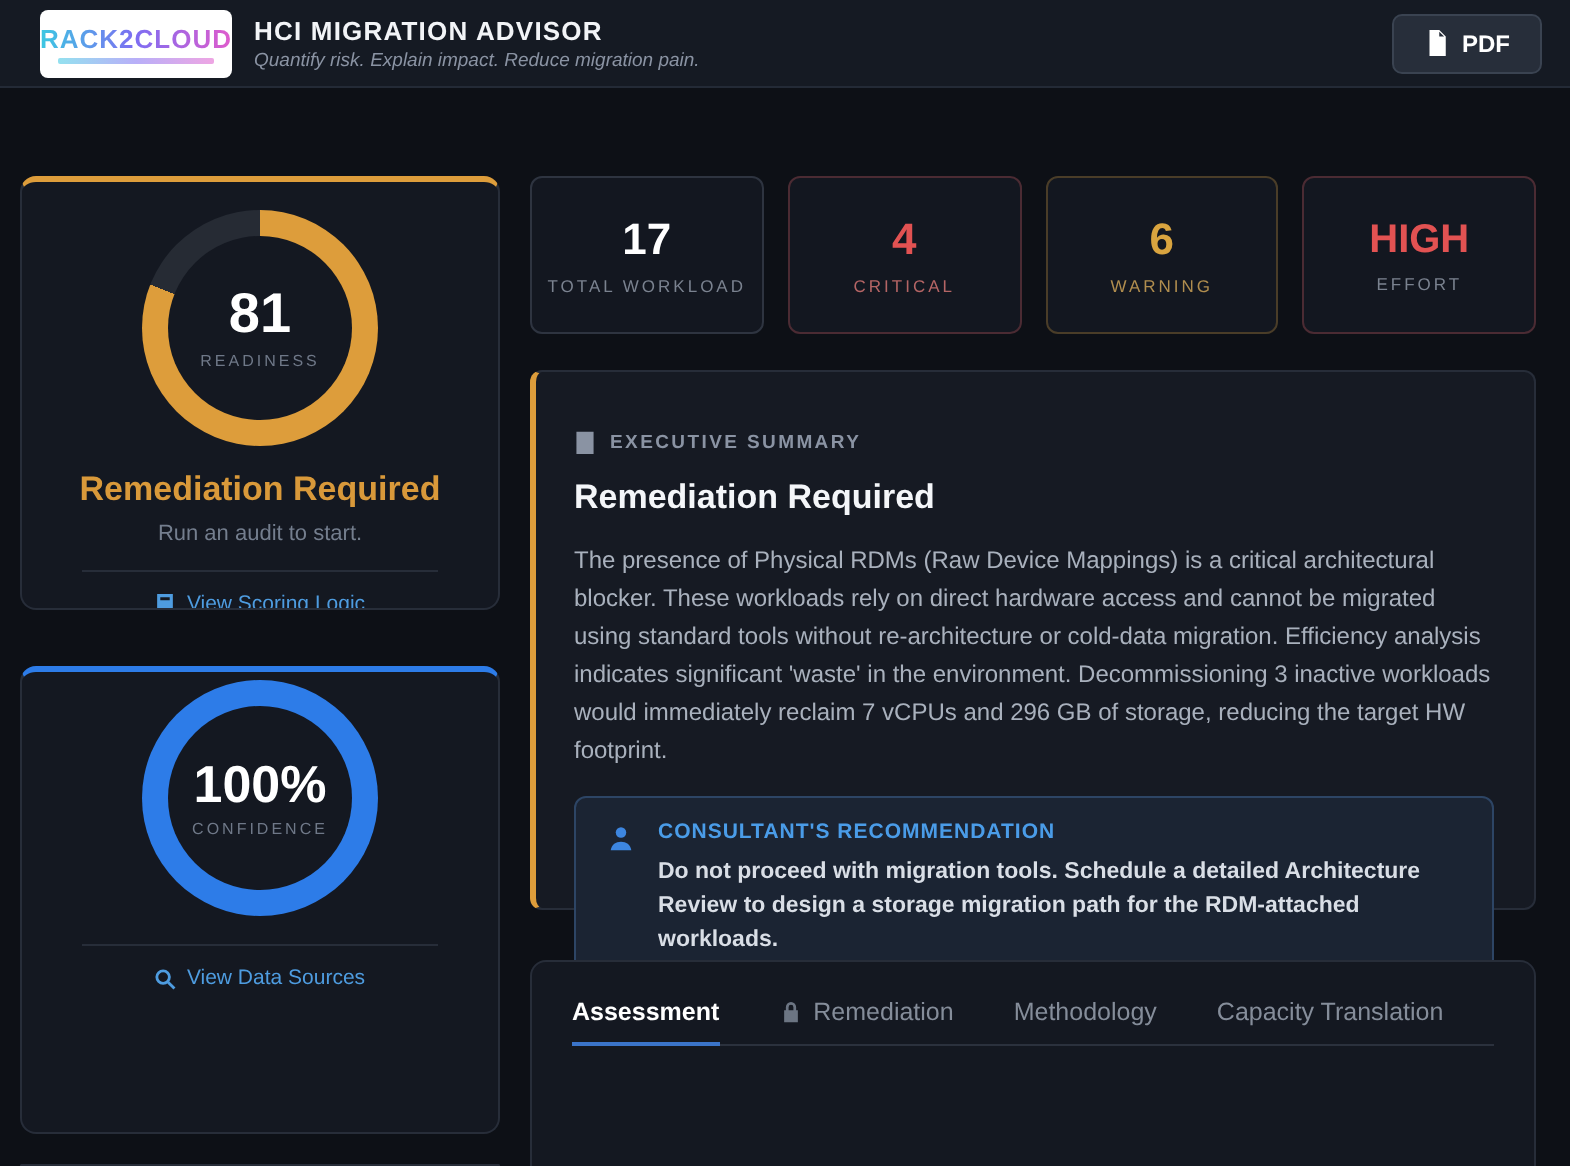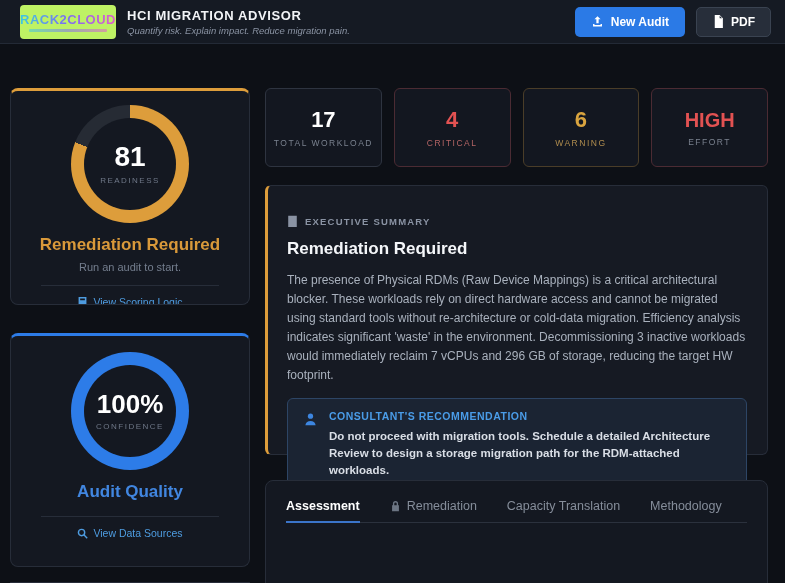--- a/index.html
+++ b/index.html
@@ -13,21 +13,21 @@
 
   
   .topbar {
     height:44px; flex:0 0 44px;
     background:#151a23;
     border-bottom:1px solid #232a36;
     display:flex; align-items:center;
     padding:0 14px 0 20px; gap:11px;
   }
   .logo {
-    background:#bef264; border-radius:4px;
+    background:#ffffff; border-radius:4px;
     width:96px; height:34px;
     display:flex; flex-direction:column; align-items:center; justify-content:center;
     gap:2px;
   }
   .logo-text {
     font-size:13px; font-weight:bold; letter-spacing:.5px;
     background:linear-gradient(90deg,#3cc8e2,#7e6df2,#e05ccc);
     -webkit-background-clip:text; background-clip:text;
     -webkit-text-fill-color:transparent; color:transparent;
   }
@@ -60,21 +60,21 @@
 
   .card {
     background:#141821;
     border:1px solid #272d39;
     border-radius:8px;
   }
 
   
   .score-card { text-align:center; padding:14px 18px 0; overflow:hidden; }
   .score-card.readiness { height:222px; border-top:3px solid #dd9d3b; }
-  .score-card.quality   { height:239px; border-top:3px solid #2d7ce8; margin-top:28px; padding-top:16px; }
+  .score-card.quality   { height:239px; border-top:3px solid #2d7ce8; margin-top:28px; padding-top:4px; }
   .gauge {
     width:118px; height:118px; border-radius:50%;
     margin:0 auto;
     display:flex; align-items:center; justify-content:center;text-align:center;
   }
   .gauge-inner {
     width:92px; height:92px; border-radius:50%;
     background:#141821;
     display:flex; flex-direction:column; align-items:center; justify-content:center;
   }
@@ -166,28 +166,20 @@
   <header class="topbar">
     <div class="logo">
       <span class="logo-text">RACK2CLOUD</span>
       <span class="logo-tagline"></span>
     </div>
     <div class="titleblock">
       <div class="app-title">HCI MIGRATION ADVISOR</div>
       <div class="app-subtitle">Quantify risk. Explain impact. Reduce migration pain.</div>
     </div>
     <div class="spacer"></div>
-    <button class="btn btn-primary">
-      <span class="icon">
-        <svg width="13" height="13" viewBox="0 0 16 16" fill="currentColor">
-            <path d="M8 1.5 4.2 5.3h2.4V10h2.8V5.3h2.4zM2.5 11v3h11v-3h-1.8v1.3H4.3V11z"></path>
-          </svg>
-      </span>
-      <span>New Audit</span>
-    </button>
     <button class="btn btn-dark">
       <span class="icon">
         <svg width="12" height="13" viewBox="0 0 14 16" fill="currentColor">
             <path d="M3 0h6l4 4v12H3zm6 1v3h3zM5 8h6v1H5zm0 2.5h6v1H5zm0 2.5h4v1H5z"></path>
           </svg>
       </span>
       <span>PDF</span>
     </button>
   </header>
 
@@ -215,21 +207,20 @@
         </a>
       </section>
 
       <section class="card score-card quality">
         <div class="gauge" style="background: conic-gradient(rgb(45, 124, 232) 0deg, rgb(45, 124, 232) 360deg, rgb(38, 43, 52) 360deg, rgb(38, 43, 52) 360deg);">
           <div class="gauge-inner">
             <div class="gauge-value" style="font-size:26px;">100%</div>
             <div class="gauge-sub">CONFIDENCE</div>
           </div>
         </div>
-        <div class="score-status blue">Audit Quality</div>
         <div class="card-divider" style="margin-top:14px;"></div>
         <a class="card-link">
           <span class="icon">
             <svg width="11" height="11" viewBox="0 0 14 14" fill="none" stroke="currentColor" stroke-width="1.8">
                 <circle cx="5.8" cy="5.8" r="4"></circle>
                 <path d="m9 9 4 4"></path>
               </svg>
           </span>
           <span>View Data Sources</span>
         </a>
@@ -292,23 +283,23 @@
           </div>
           <div class="tab">
             <span class="icon">
               <svg width="11" height="12" viewBox="0 0 12 14" fill="currentColor">
                   <path d="M3 6V4.2a3 3 0 0 1 6 0V6h1v7H2V6zm1.6 0h2.8V4.2a1.4 1.4 0 0 0-2.8 0z"></path>
                 </svg>
             </span>
             <span>Remediation</span>
           </div>
           <div class="tab">
+            <span>Methodology</span>
+          </div>
+          <div class="tab">
             <span>Capacity Translation</span>
-          </div>
-          <div class="tab">
-            <span>Methodology</span>
           </div>
         </nav>
       </section>
 
     </section>
   </div>
 </div>
 
 </body></html>

